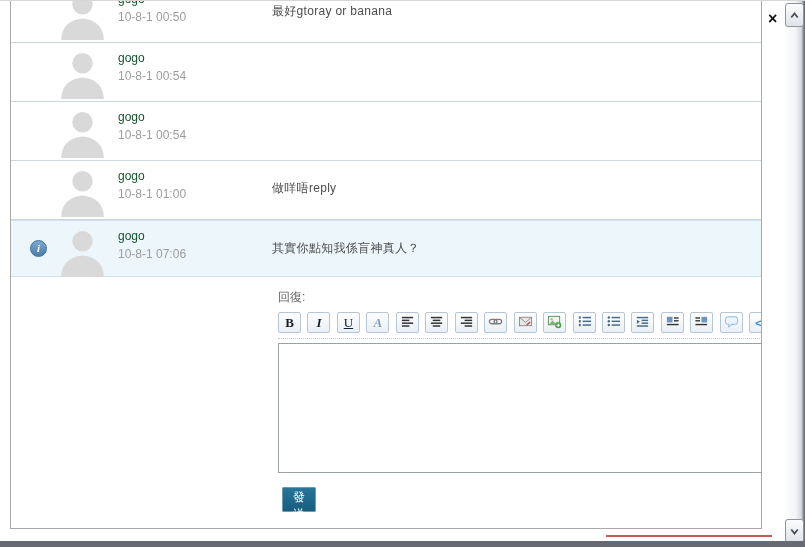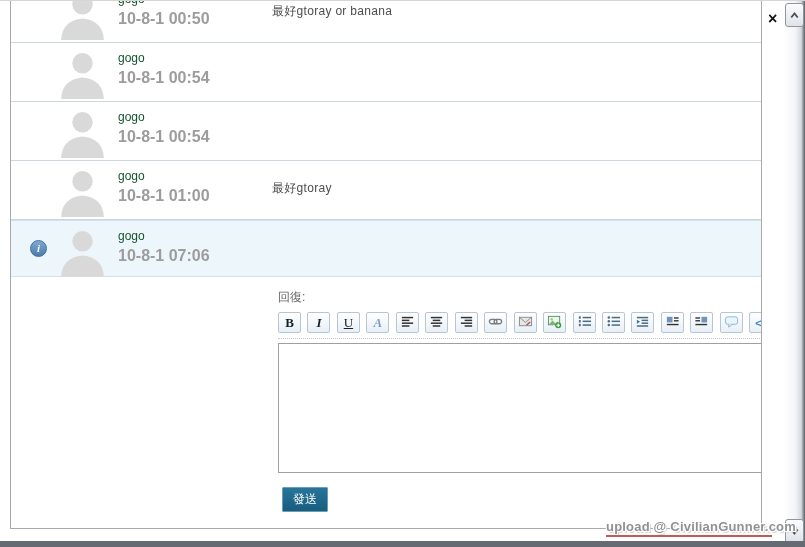--- a/index.html
+++ b/index.html
@@ -23,21 +23,21 @@
   .msg-row.highlighted{background:#edf6fb;border-bottom:1px solid #cfe2ee;border-top:1px solid #cfe2ee;height:57px;}
   .info-badge{
     position:absolute;left:19px;top:50%;margin-top:-9px;width:17px;height:17px;border-radius:50%;
     background:linear-gradient(#7fa9d0,#4a7cab);border:1px solid #3f6f9e;box-sizing:border-box;
     color:#fff;font-family:"Liberation Serif",serif;font-style:italic;font-weight:bold;
     font-size:11px;text-align:center;line-height:15px;display:none;
   }
   .msg-row.highlighted .info-badge{display:block;}
   .avatar{position:absolute;left:46px;top:5px;width:51px;height:51px;}
   .user-name{position:absolute;left:107px;top:8px;font-size:12px;color:#14532d;}
-  .user-time{position:absolute;left:107px;top:26px;font-size:16px;color:#9c9c9c;font-weight:bold;}
+  .user-time{position:absolute;left:107px;top:26px;font-size:12px;color:#9c9c9c;}
   .msg-text{position:absolute;left:261px;top:19px;font-size:12px;color:#4d4d4d;letter-spacing:.3px;}
   
   .reply-label{position:absolute;left:277px;top:288px;font-size:12px;color:#666;}
   #toolbar{position:absolute;left:277px;top:311px;height:23px;white-space:nowrap;}
   .tb-btn{
     display:inline-flex;align-items:center;justify-content:center;vertical-align:top;
     width:23px;height:21px;margin-right:2px;box-sizing:border-box;cursor:pointer;
     border:1px solid #b6c6d4;border-radius:2px;
     background:linear-gradient(#ffffff,#e8eff6);
     font-size:13px;color:#222;
@@ -47,21 +47,21 @@
   .tb-under{font-family:"Liberation Serif",serif;text-decoration:underline;color:#15202b;}
   .tb-color{font-family:"Liberation Serif",serif;font-style:italic;font-weight:bold;color:#7e9cc4;}
   .tb-code{color:#3d85c6;font-weight:bold;font-size:11px;letter-spacing:-1px;}
   .dotted-sep{position:absolute;left:277px;top:338px;width:488px;border-top:1px dotted #c9c9c9;}
   #reply-box{
     position:absolute;left:277px;top:343px;width:487px;height:130px;box-sizing:border-box;
     border:1px solid #9aa2a8;background:#fff;resize:none;font-family:"Liberation Sans",sans-serif;
     font-size:12px;outline:none;
   }
   #send-btn{
-    position:absolute;left:281px;top:487px;width:46px;height:25px;cursor:pointer;
+    position:absolute;left:281px;top:487px;width:34px;height:25px;cursor:pointer;
     background:linear-gradient(#27759b,#175d7e);border:1px solid #6d9cb5;border-radius:1px;
     color:#fff;font-size:12px;font-family:"Liberation Sans",sans-serif;
   }
   
   #close-x{position:absolute;left:768px;top:10px;font-size:16px;font-weight:bold;color:#111;cursor:pointer;line-height:16px;}
   #scrollbar{
     position:absolute;right:0;top:0;width:21px;height:547px;
     background:linear-gradient(to right,#ffffff 0%,#f3f4f7 55%,#d6d9df 82%,#70757c 96%,#5f646b 100%);
   }
   .sb-btn{
@@ -129,33 +129,34 @@
       <div class="msg-row">
 
         <span class="avatar">
           <svg width="51" height="51" viewBox="0 0 50 50">
               <circle cx="25" cy="15" r="10" fill="#d9d9d9"></circle>
               <path d="M4,50 Q5,31 25,29 Q45,31 46,50 Z" fill="#d9d9d9"></path>
             </svg>
         </span>
         <span class="user-name">gogo</span>
         <span class="user-time">10-8-1 01:00</span>
-        <span class="msg-text">最好gtoray</span>
+        <span class="msg-text">做咩唔reply</span>
       </div>
 
       <div class="msg-row highlighted">
         <span class="info-badge">i</span>
         <span class="avatar">
           <svg width="51" height="51" viewBox="0 0 50 50">
               <circle cx="25" cy="15" r="10" fill="#d9d9d9"></circle>
               <path d="M4,50 Q5,31 25,29 Q45,31 46,50 Z" fill="#d9d9d9"></path>
             </svg>
         </span>
         <span class="user-name">gogo</span>
         <span class="user-time">10-8-1 07:06</span>
+        <span class="msg-text">其實你點知我係盲神真人？</span>
       </div>
 
     </div>
 
     <span class="reply-label" style="position:absolute;left:267px;top:289px;">回復:</span>
 
     <div id="toolbar" style="left:267px;top:312px;">
       <button class="tb-btn tb-bold">B</button>
       <button class="tb-btn tb-italic">I</button>
       <button class="tb-btn tb-under">U</button>
@@ -293,18 +294,17 @@
           <polyline points="4,10.5 8,5.5 12,10.5" fill="none" stroke="#4a4f56" stroke-width="2.2"></polyline>
         </svg>
       </button>
     <button class="sb-btn" id="sb-down">
         <svg width="13" height="13" viewBox="0 0 16 16">
           <polyline points="4,5.5 8,10.5 12,5.5" fill="none" stroke="#4a4f56" stroke-width="2.2"></polyline>
         </svg>
       </button>
   </div>
 
-  <span id="watermark">upload @ CivilianGunner.com</span>
   <div id="watermark-line"></div>
 
   <div id="bottom-strip"></div>
 
 </div>
 
 </body></html>

